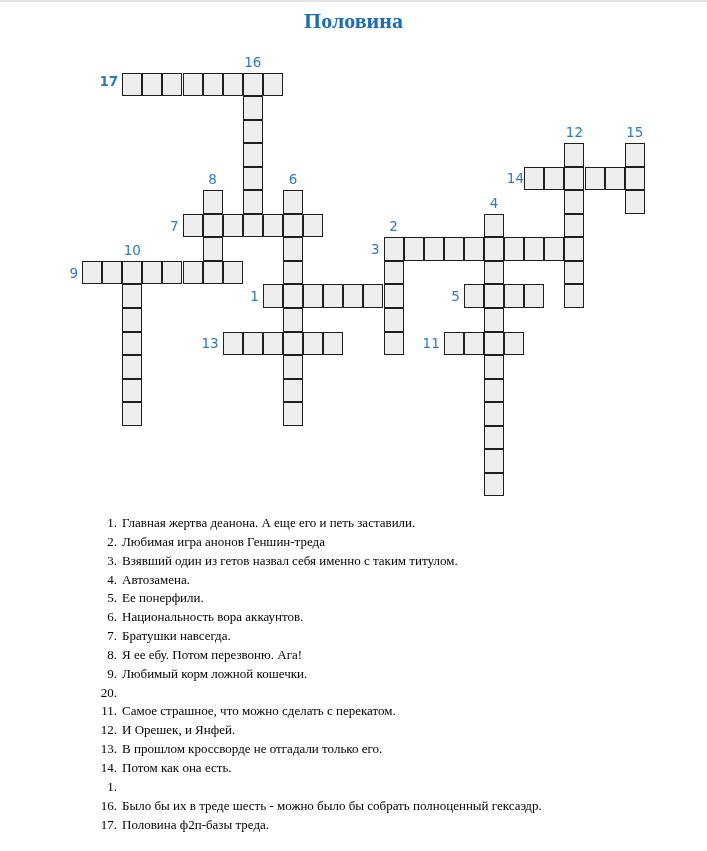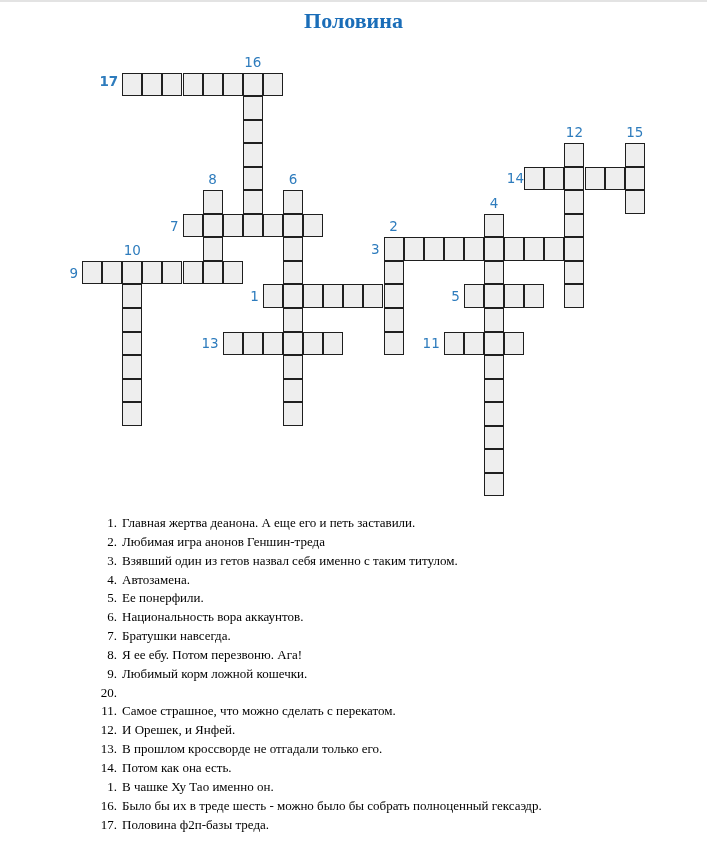--- a/index.html
+++ b/index.html
@@ -252,21 +252,20 @@
     <span class="ctext">В прошлом кроссворде не отгадали только его.</span>
   </div>
 
   <div class="clue">
     <span class="cnum">14.</span>
     <span class="ctext">Потом как она есть.</span>
   </div>
 
   <div class="clue">
     <span class="cnum">1.</span>
-    <span class="ctext">В чашке Ху Тао именно он.</span>
   </div>
 
   <div class="clue">
     <span class="cnum">16.</span>
     <span class="ctext">Было бы их в треде шесть - можно было бы собрать полноценный гексаэдр.</span>
   </div>
 
   <div class="clue">
     <span class="cnum">17.</span>
     <span class="ctext">Половина ф2п-базы треда.</span>

